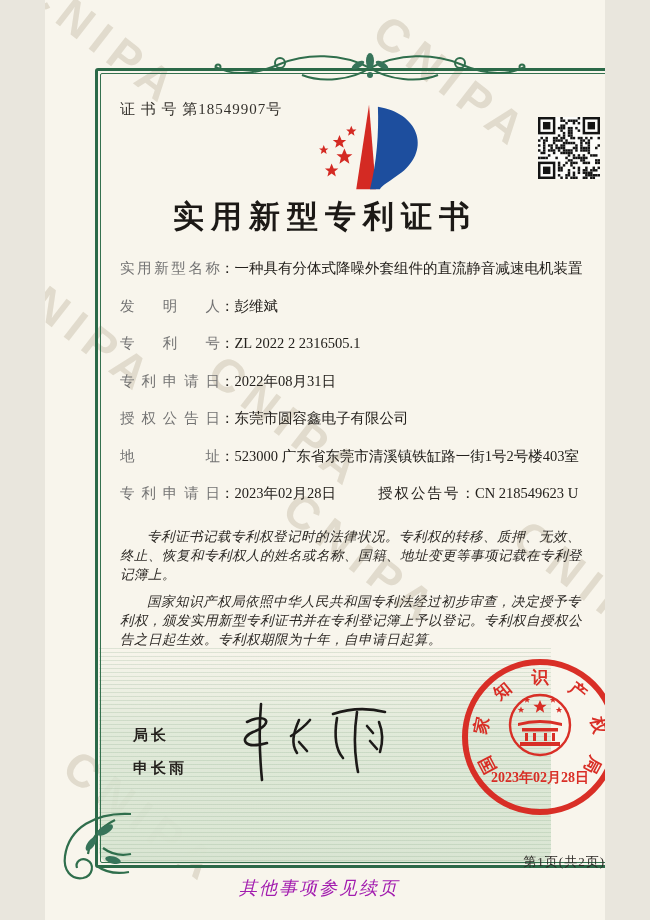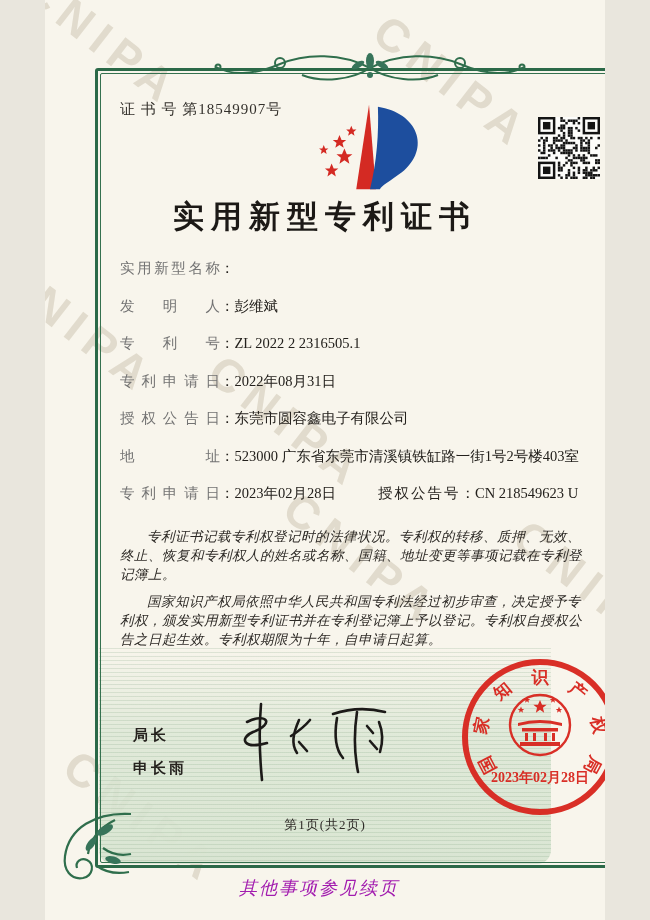--- a/index.html
+++ b/index.html
@@ -63,21 +63,21 @@
   .bodytext p{margin:0 0 8px 0;text-indent:2em;letter-spacing:0.5px;}
   .signoff{
     position:absolute;left:88px;top:726px;z-index:4;
     font-family:"Liberation Sans","DejaVu Sans",sans-serif;
     font-size:15px;font-weight:600;letter-spacing:3px;color:#26231f;
   }
   .signoff .name{margin-top:14px;}
   .signature{position:absolute;left:188px;top:698px;width:175px;height:88px;z-index:4;}
   .seal{position:absolute;left:413px;top:655px;width:164px;height:164px;z-index:4;opacity:0.95;}
   .page-info{
-    position:absolute;left:0;right:0;top:816px;z-index:4;text-align:center;
+    position:absolute;left:0;right:0;top:853px;z-index:4;text-align:right;
     font-size:13px;letter-spacing:1px;color:#2e2b27;
   }
   .note{
     position:absolute;left:0;right:12px;top:876px;z-index:4;text-align:center;
     font-size:18px;font-style:italic;letter-spacing:2px;color:#a21caf;
   }
 </style>
 </head>
 <body>
 
@@ -371,20 +371,21 @@
         <rect x="2.48" y="47.12" w="0" width="12.4" height="12.4" fill="#fdfdfb"></rect>
         <rect x="4.96" y="49.6" w="0" width="7.4399999999999995" height="7.4399999999999995" fill="#141414"></rect>
       </svg>
 
     <div class="title">实用新型专利证书</div>
 
     <div class="fields">
       <div class="frow">
         <span class="flabel">实用新型名称</span>
           <span class="fcolon">：</span>
+          <span class="fvalue">一种具有分体式降噪外套组件的直流静音减速电机装置</span>
       </div>
       <div class="frow">
         <span class="flabel">发明人</span>
           <span class="fcolon">：</span>
           <span class="fvalue">彭维斌</span>
       </div>
       <div class="frow">
         <span class="flabel">专利号</span>
           <span class="fcolon">：</span>
           <span class="fvalue">ZL 2022 2 2316505.1</span>

